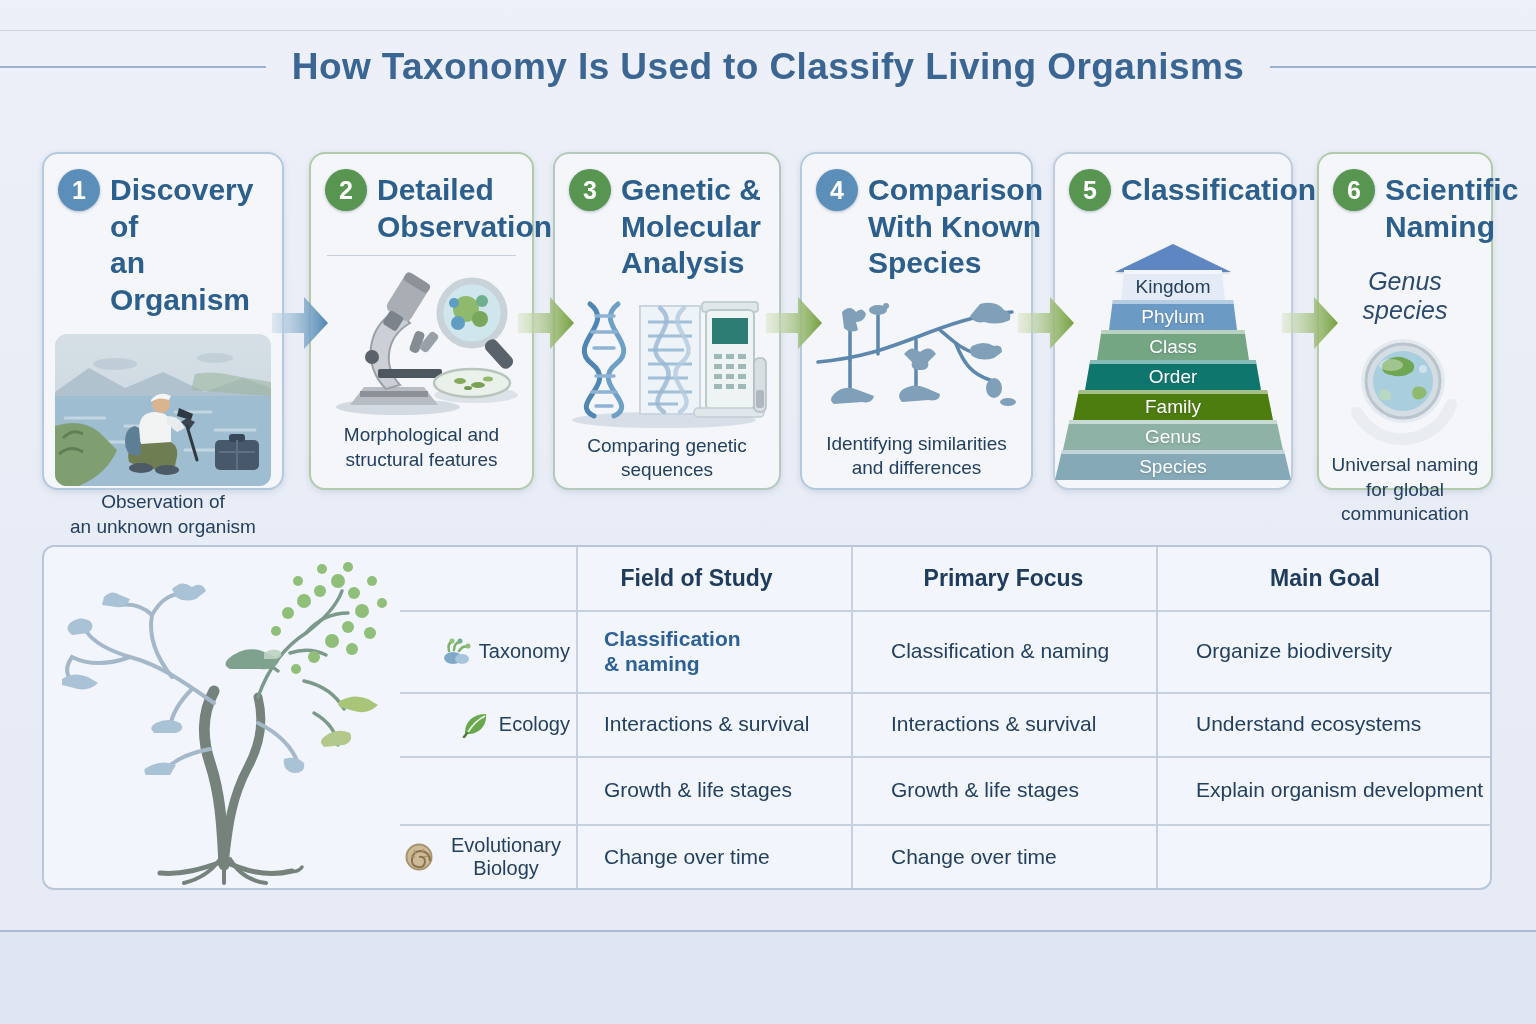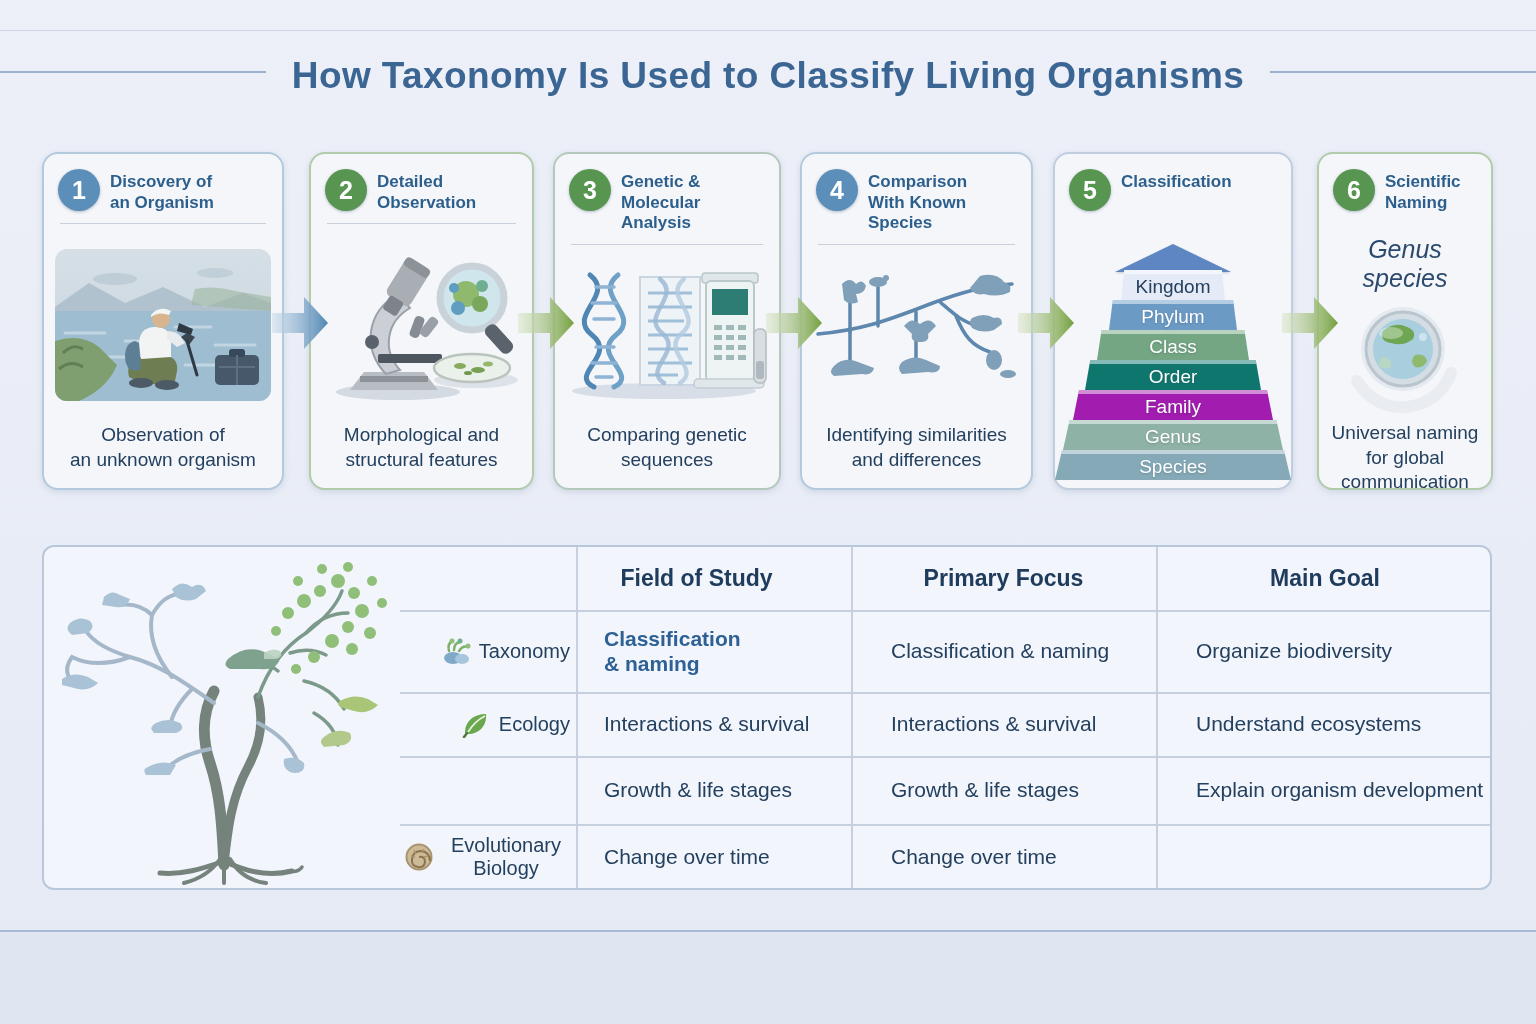--- a/index.html
+++ b/index.html
@@ -5,21 +5,21 @@
   * { margin:0; padding:0; box-sizing:border-box; }
   body { font-family:"Liberation Sans", sans-serif; background:#d7dde9; }
   .canvas { position:relative; width:1536px; height:1024px; overflow:hidden;
             background:linear-gradient(180deg,#edf0f8 0%,#e8ecf6 60%,#e5eaf4 100%);
             color:#24405f; }
   .top-rule { position:absolute; top:30px; left:0; right:0; height:1px; background:rgba(150,165,195,.35); }
 
   
   .title-row { position:absolute; top:46px; left:0; right:0; display:flex; align-items:center; }
   .title-line { flex:1; height:2px; background:#9db1cf; }
-  .page-title { padding:0 26px; font-size:37px; font-weight:bold; color:#3b6693; letter-spacing:.4px; white-space:nowrap;margin-top:9px; }
+  .page-title { padding:0 26px; font-size:37px; font-weight:bold; color:#3b6693; letter-spacing:.4px; white-space:nowrap; }
 
   
   .step-card { position:absolute; top:152px; height:338px; background:#f4f6fa;
                border:2px solid #b5cbdd; border-radius:16px; display:flex; flex-direction:column;
                box-shadow:0 2px 6px rgba(110,130,165,.22); }
   .border-blue  { border-color:#b3cade; }
   .border-green { border-color:#b2cbaa; }
   .border-sage  { border-color:#b4c9bc; }
   .border-gray  { border-color:#bfcdde; }
   .c1 { left:42px;   width:242px; }
@@ -28,21 +28,21 @@
   .c4 { left:800px;  width:233px; }
   .c5 { left:1053px; width:240px; }
   .c6 { left:1317px; width:176px; }
 
   .card-head { display:flex; align-items:flex-start; gap:10px; padding:15px 12px 6px 14px; }
   .badge { flex:0 0 auto; width:42px; height:42px; border-radius:50%; color:#fff;
            font-size:25px; font-weight:bold; display:flex; align-items:center; justify-content:center;
            box-shadow:0 1px 3px rgba(60,80,110,.35); }
   .badge-blue  { background:#5b8fba; }
   .badge-green { background:#579551; }
-  .step-title { font-size:17px; line-height:1.22; font-weight:bold; color:#2d5f8c; white-space:pre-line; padding-top:3px; }
+  .step-title { font-size:30px; line-height:1.22; font-weight:bold; color:#2d5f8c; white-space:pre-line; padding-top:3px; }
   .card-rule { height:1px; background:#c7cfda; margin:4px 16px 2px; }
 
   .card-illustration { flex:1; display:flex; align-items:center; justify-content:center; padding:4px 8px 0; }
   .card-caption { padding:4px 6px 16px; text-align:center; font-size:19px; line-height:1.28;
                   color:#24405f; white-space:pre-line; }
   .binomial { text-align:center; font-style:italic; font-size:25px; color:#2c4a6e; padding:10px 4px 0; }
 
   
   .flow-arrow { position:absolute; top:294px; width:56px; height:58px; z-index:6; }
   .a1 { left:272px; } .a2 { left:518px; } .a3 { left:766px; } .a4 { left:1018px; } .a5 { left:1282px; }
@@ -52,21 +52,21 @@
   .roof { width:0; height:0; border-left:58px solid transparent; border-right:58px solid transparent;
           border-bottom:28px solid #5d86c3; margin-bottom:-2px; filter:drop-shadow(0 1px 1px rgba(70,90,120,.3)); }
   .lvl { height:30px; display:flex; align-items:center; justify-content:center;
          font-weight:normal; font-size:19px; color:#fff; text-shadow:0 1px 2px rgba(40,60,80,.25);
          border-top:4px solid rgba(255,255,255,.5);
          clip-path:polygon(3% 0,97% 0,100% 100%,0 100%); }
   .lvl0 { width:104px; background:#e4eaf6; color:#24405f; text-shadow:none; }
   .lvl1 { width:128px; background:#6b9ac4; }
   .lvl2 { width:152px; background:#74a683; }
   .lvl3 { width:176px; background:#0f766e; }
-  .lvl4 { width:200px; background:#a21caf; }
+  .lvl4 { width:200px; background:#4d7c0f; }
   .lvl5 { width:220px; background:#8fb2a6; }
   .lvl6 { width:236px; background:#85a9b6; }
 
   
   .table-panel { position:absolute; left:42px; top:545px; width:1450px; height:345px;
                  background:#f2f5fb; border:2px solid #b9c7da; border-radius:12px; overflow:hidden; }
   .vline { position:absolute; top:0; bottom:0; width:2px; background:#c6d0de; }
   .v1 { left:532px; } .v2 { left:807px; } .v3 { left:1112px; }
   .hline { position:absolute; left:356px; right:0; height:2px; background:#c6d0de; }
   .h1 { top:63px; } .h2 { top:145px; } .h3 { top:209px; } .h4 { top:277px; }

